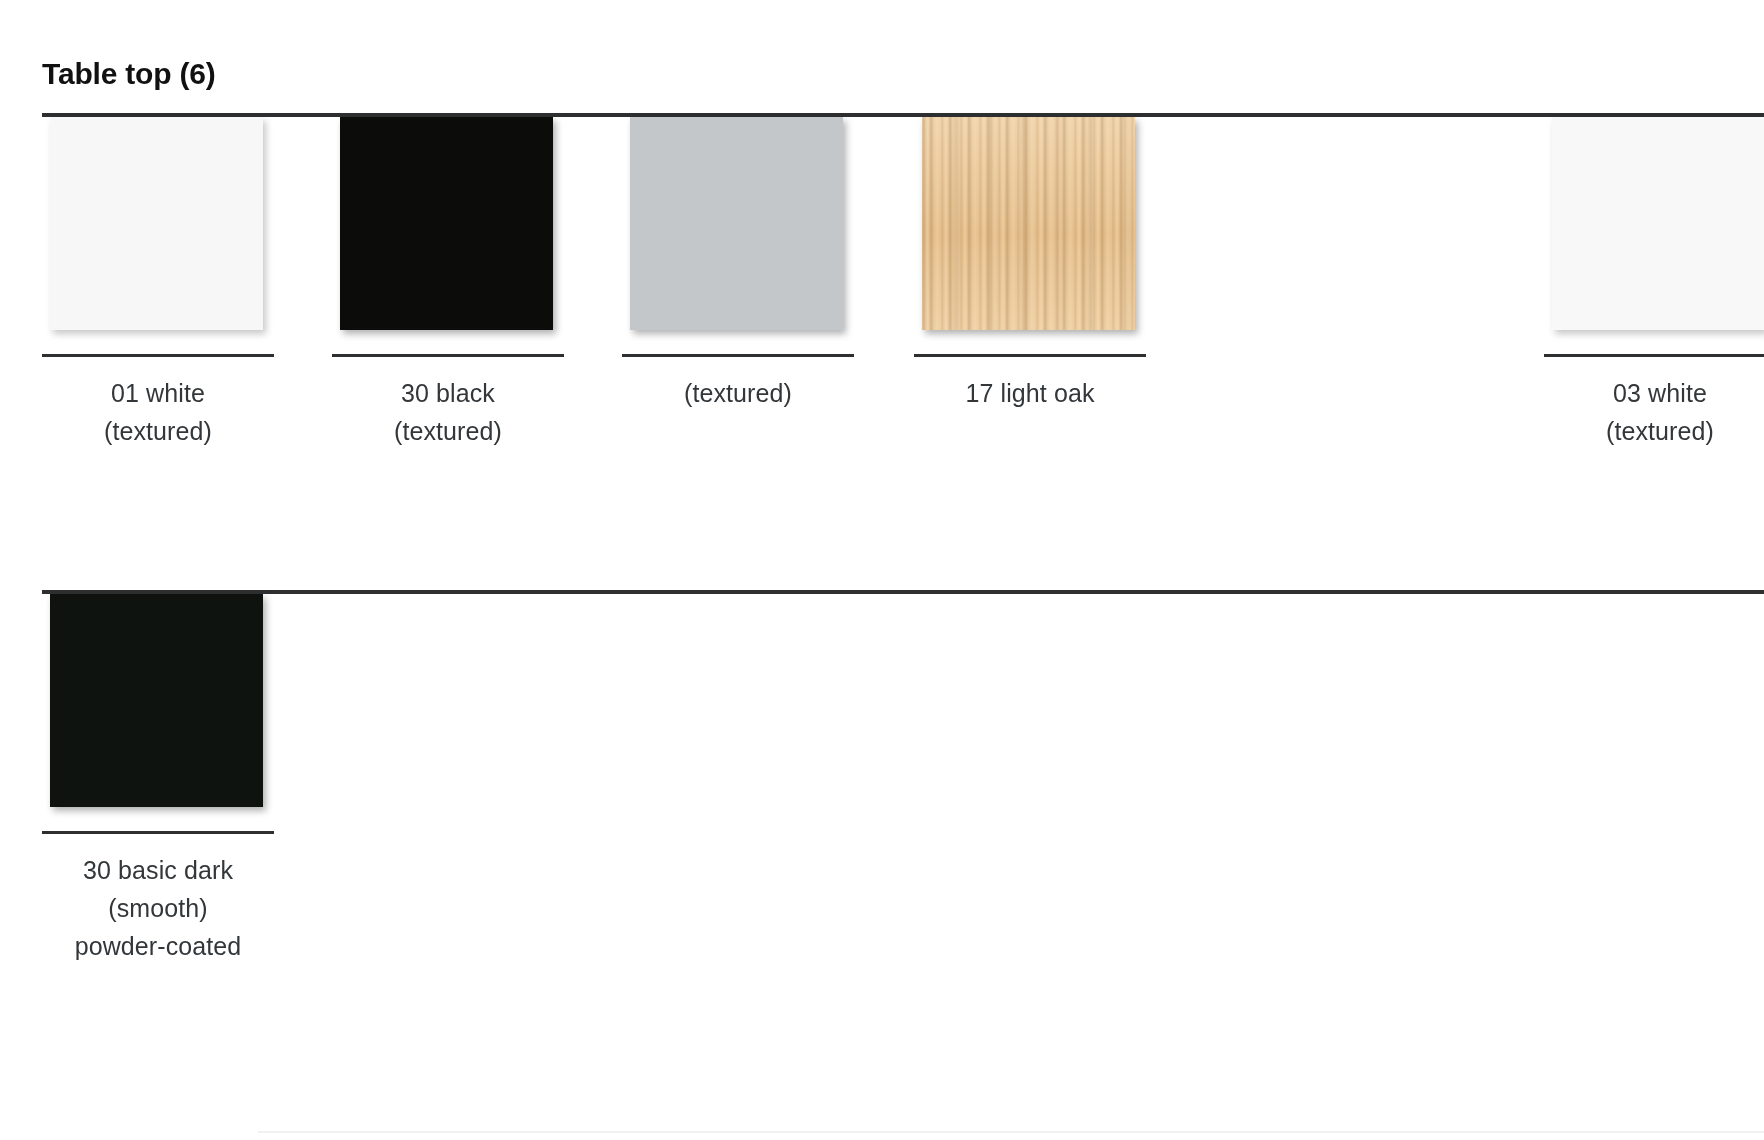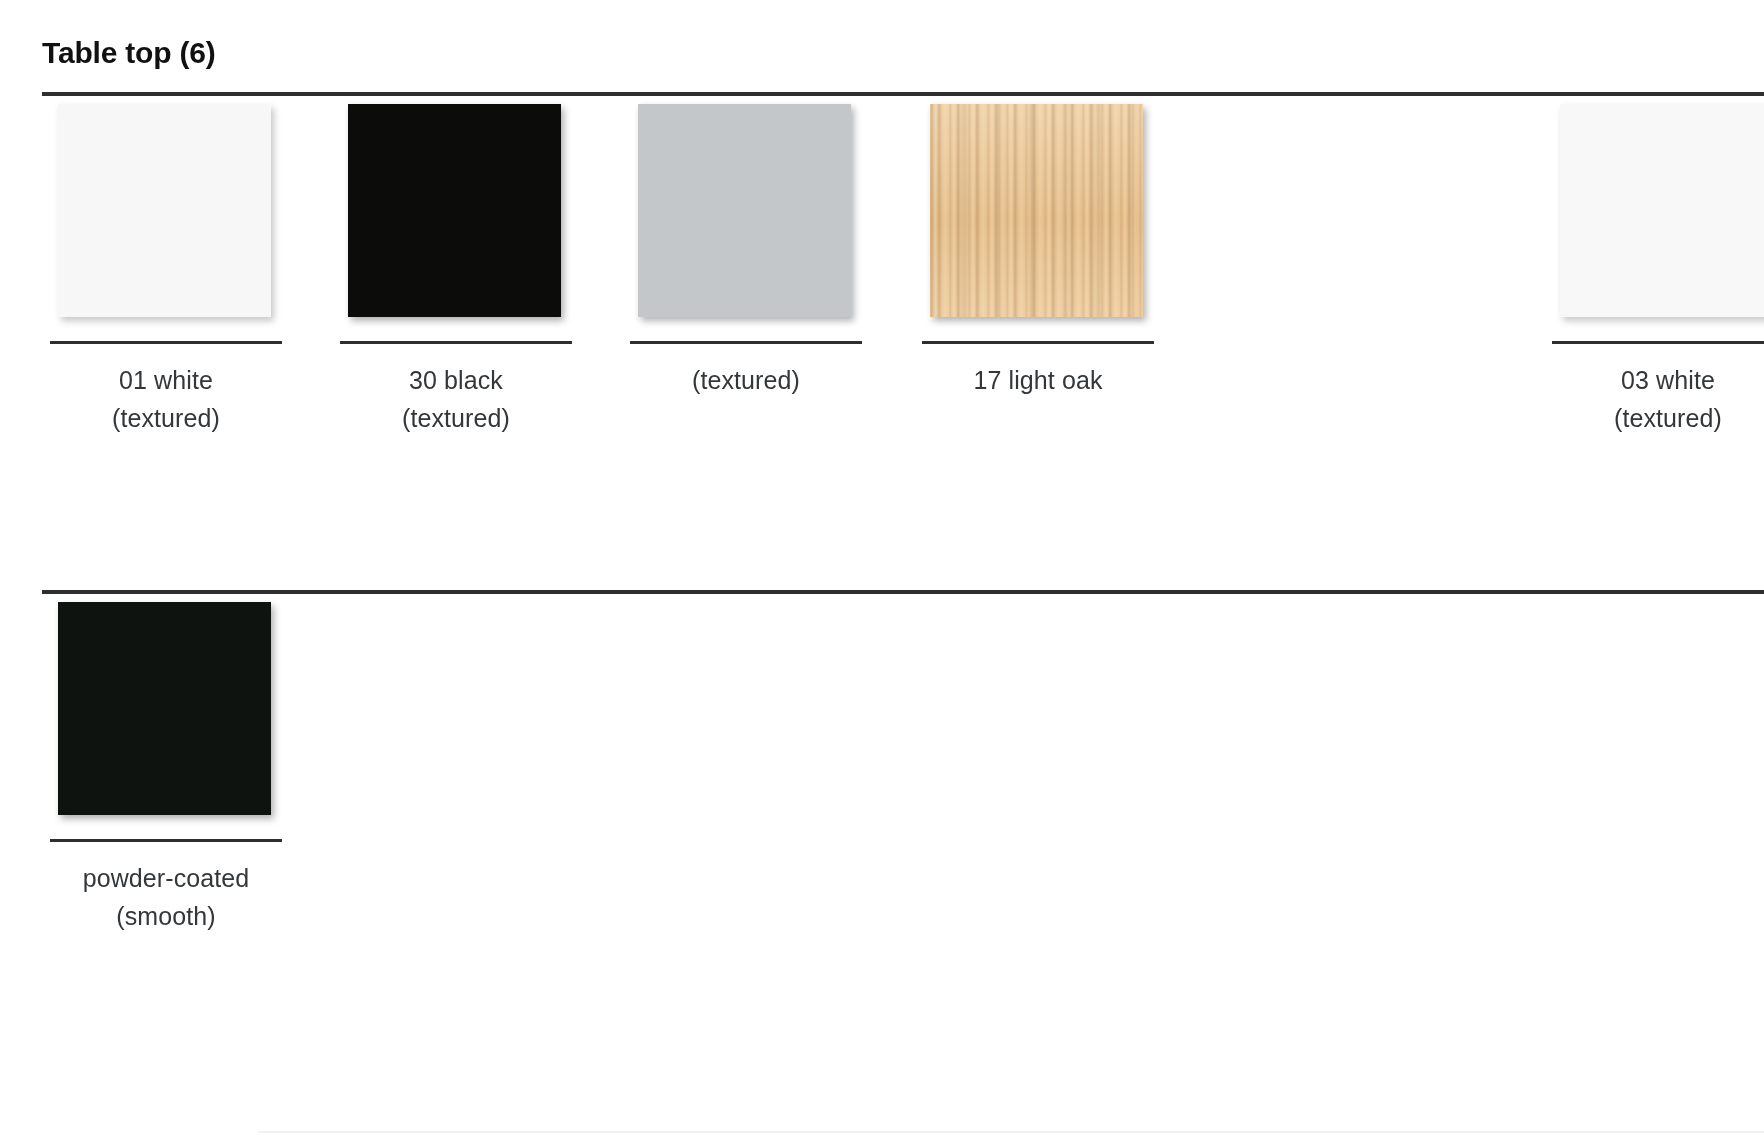--- a/index.html
+++ b/index.html
@@ -36,34 +36,34 @@
   .section-heading {
     margin: 0;
     padding: 0 0 0 42px;
     font-size: 30px;
     line-height: 34px;
     font-weight: bold;
     letter-spacing: -0.2px;
     color: #111111;
     white-space: nowrap;
   }
-  .section-tabletop .section-heading { padding-top: 36px; }
+  .section-tabletop .section-heading { padding-top: 57px; }
   .section-base     .section-heading { padding-top: 10px; }
 
   .section-rule {
     margin: 22px 0 0 42px;
     width: 1722px;
     height: 4px;
     background: #2d2f31;
   }
 
   
   .swatch-row {
     position: relative;
-    margin: 8px;
+    margin: 0;
     padding: 0;
     height: 420px;
     list-style: none;
   }
 
   .swatch-item {
     position: absolute;
     top: 0;
     width: 232px;
   }
@@ -252,22 +252,23 @@
   <section class="section section-base">
     <div class="section-rule"></div>
 
     <ul class="swatch-row">
       <li class="swatch-item" style="left:42px;">
         <div class="swatch-chip-wrap">
           <div class="swatch-chip chip-basic-dark-30"></div>
         </div>
         <div class="swatch-rule"></div>
         <div class="swatch-label">
+          <div>30 basic dark</div>
+          <div>(smooth)</div>
           <div>powder-coated</div>
-          <div>(smooth)</div>
         </div>
       </li>
     </ul>
   </section>
 
   <div class="bottom-rule"></div>
 
 </div>
 
 </body></html>

